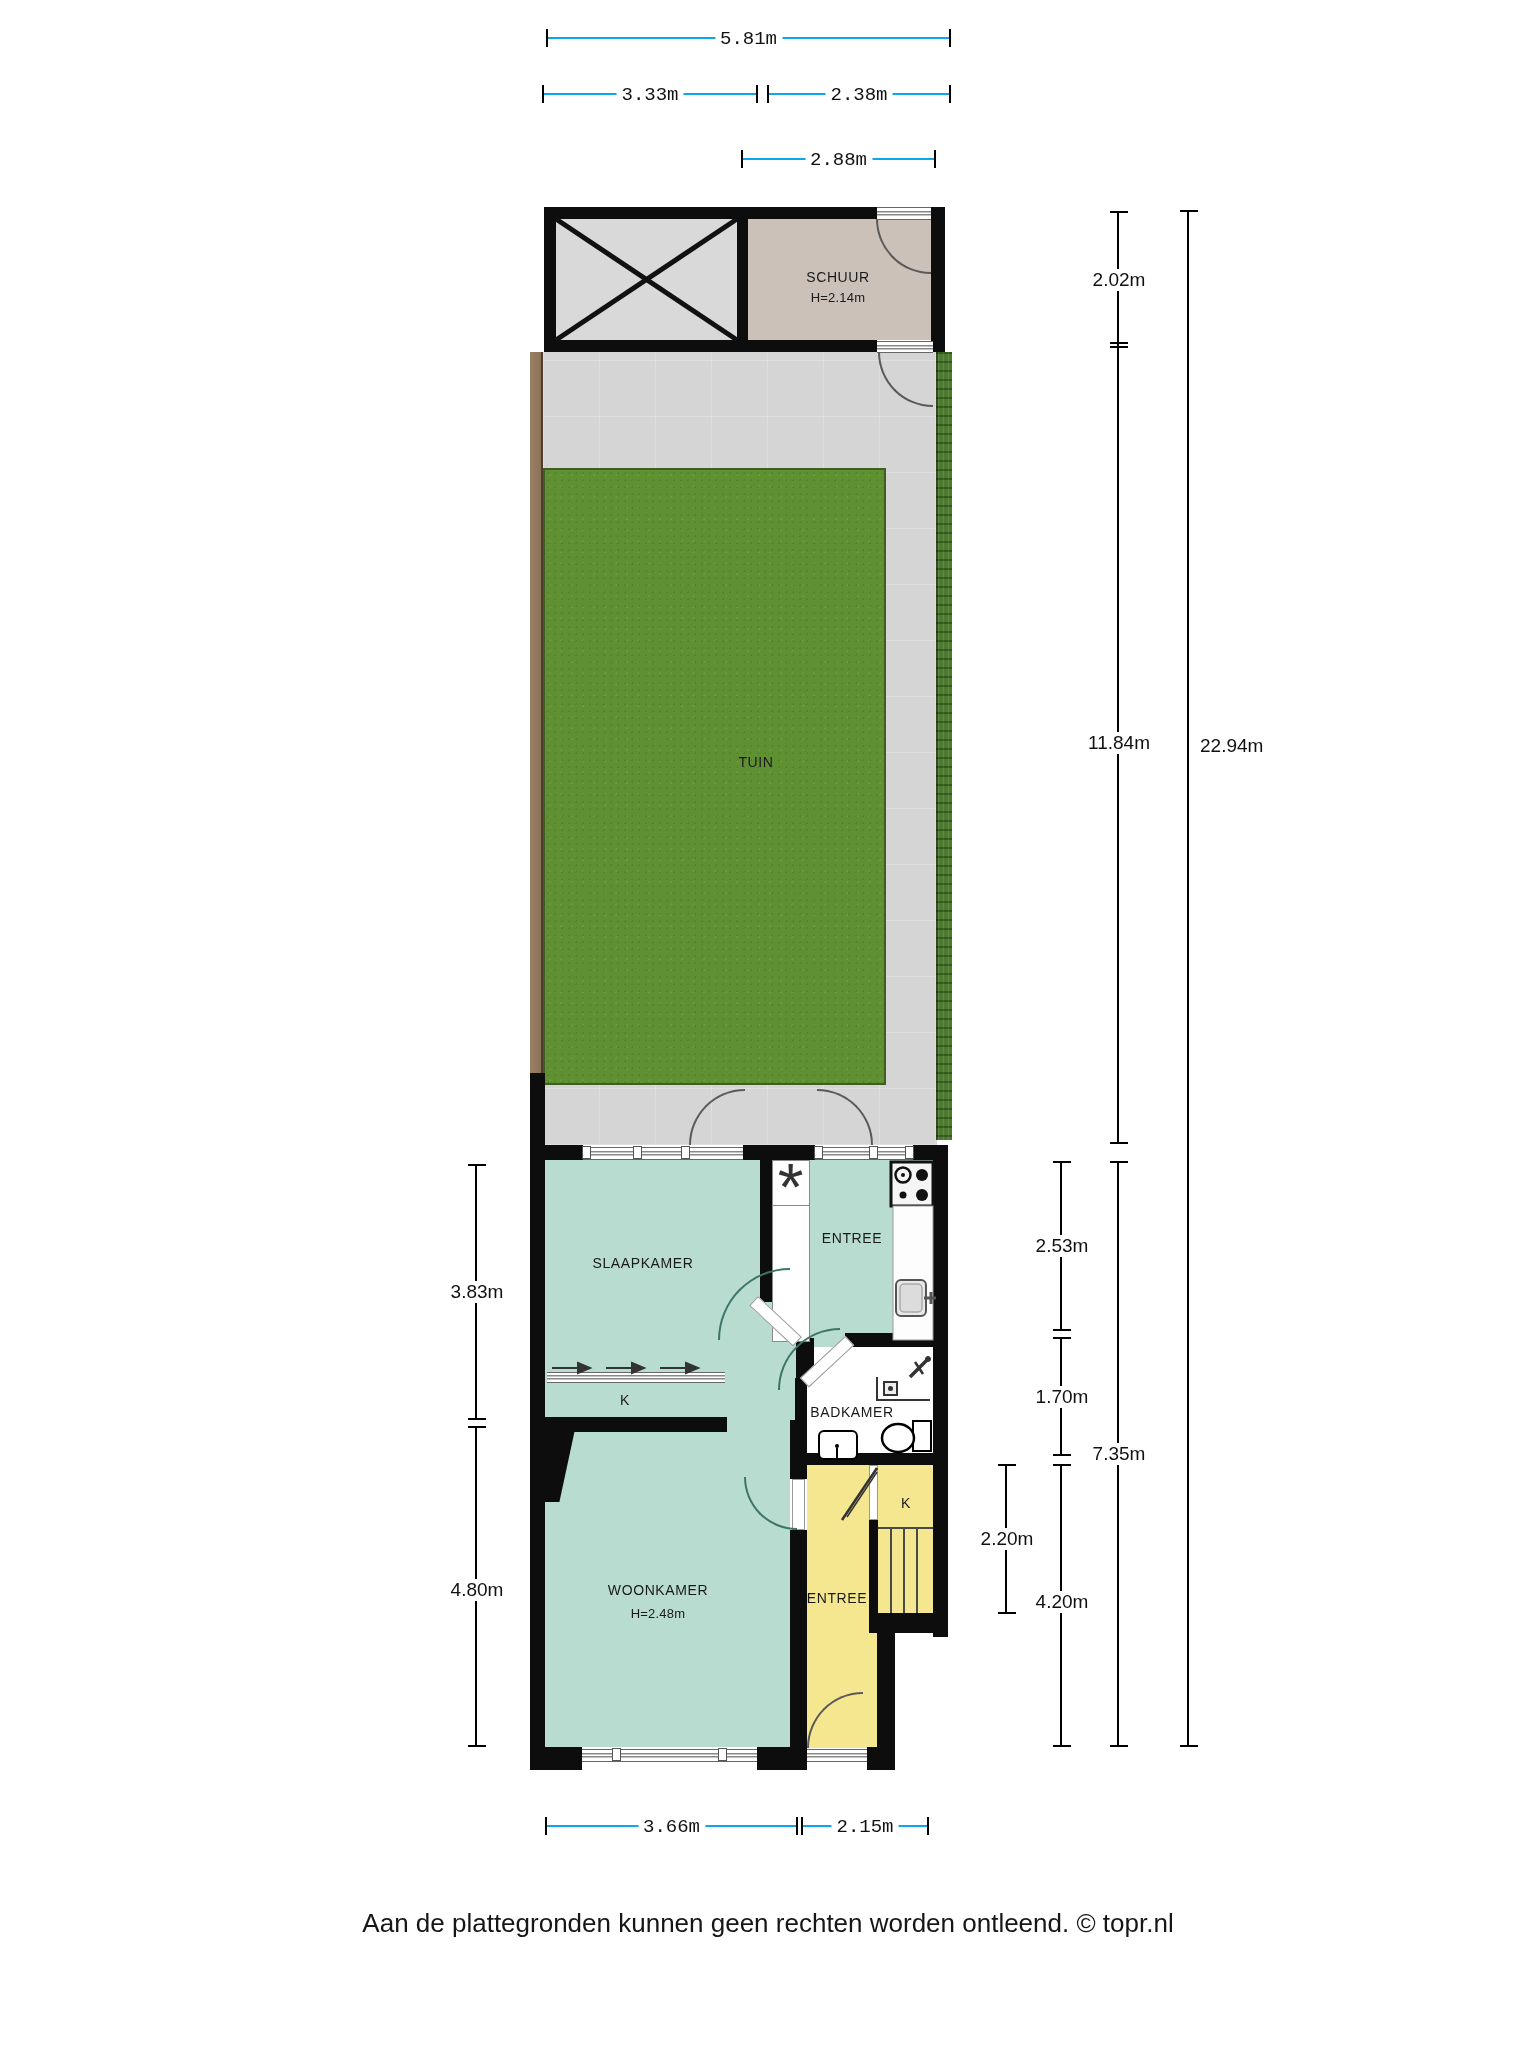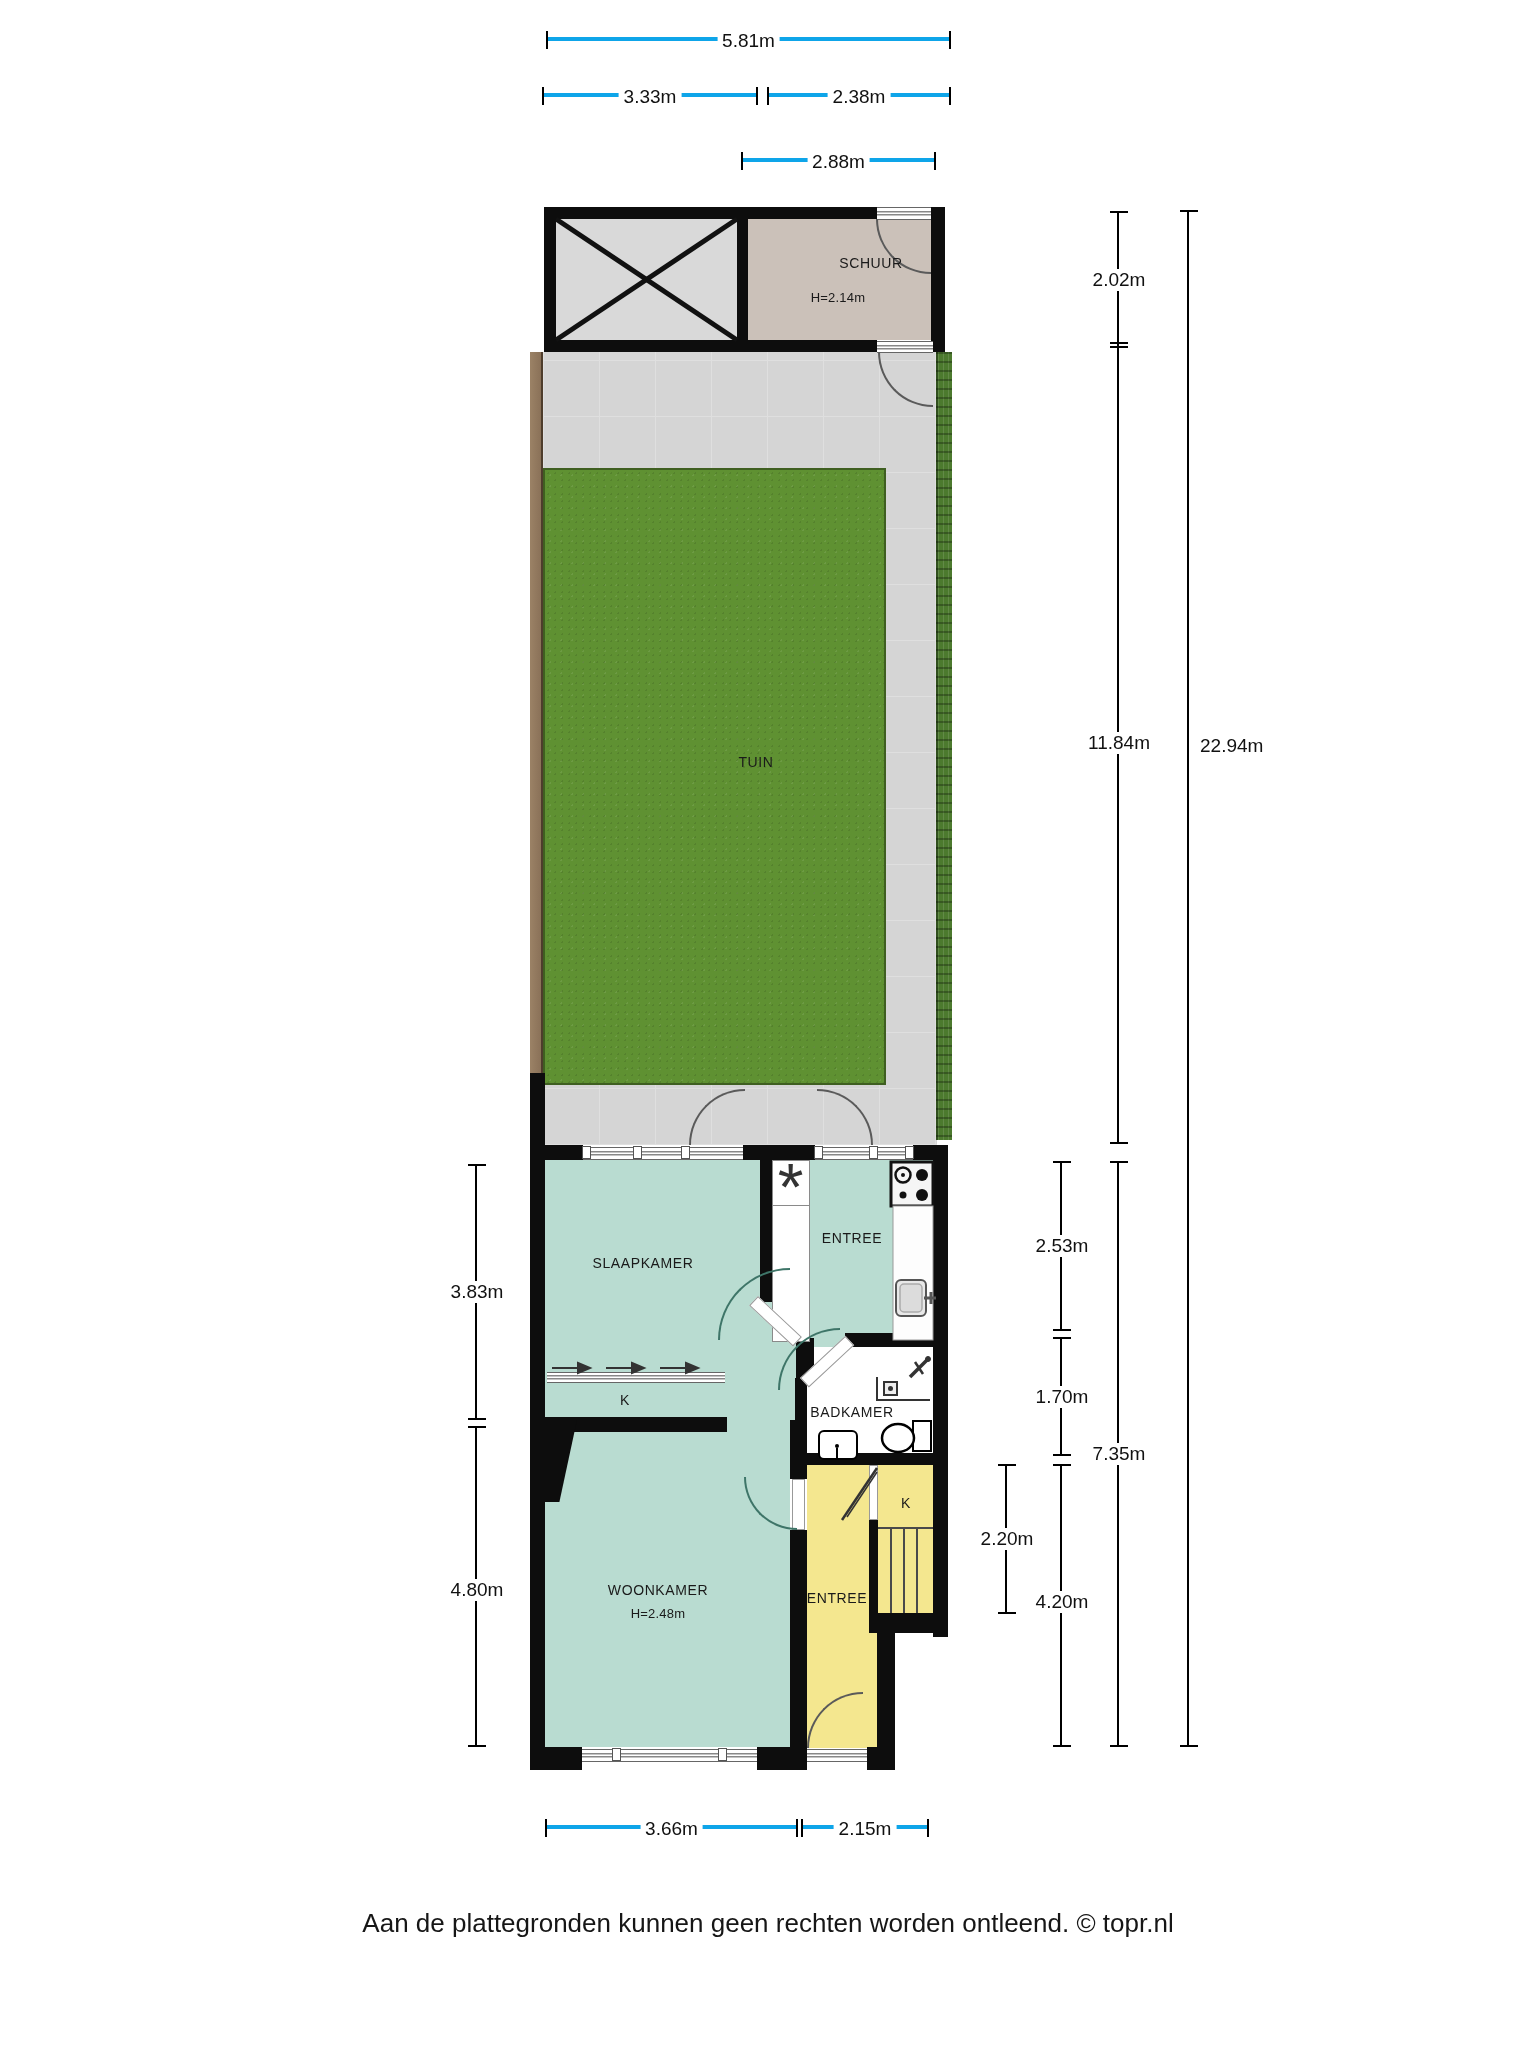--- a/index.html
+++ b/index.html
@@ -4,21 +4,21 @@
 <style>
   html,body{margin:0;padding:0;background:#fff;}
   #plan{position:relative;width:1536px;height:2048px;background:#fff;overflow:hidden;
         font-family:"Liberation Sans",sans-serif;color:var(--ink,#1a1a1a);}
   .wall{position:absolute;background:var(--wall,#0d0d0d);}
   .fill{position:absolute;}
   .lbl{position:absolute;transform:translate(-50%,-50%);font-size:14px;letter-spacing:.6px;
        color:var(--ink,#1a1a1a);white-space:nowrap;}
   .sub{font-size:13px;letter-spacing:.2px;}
   
-  .hdim{position:absolute;height:0;border-top:4px solid #0ea5e9;}
+  .hdim{position:absolute;height:0;border-top:2px solid #0ea5e9;font-family:Liberation Mono, monospace;}
   .hdim::before,.hdim::after{content:"";position:absolute;top:-10px;width:2px;height:18px;background:#000;}
   .hdim::before{left:-1px;} .hdim::after{right:-1px;}
   .vdim{position:absolute;width:0;border-left:2px solid #000;}
   .vdim::before,.vdim::after{content:"";position:absolute;left:-9px;width:18px;height:2px;background:#000;}
   .vdim::before{top:-1px;} .vdim::after{bottom:-1px;}
   .dlbl{position:absolute;left:50%;top:50%;transform:translate(-50%,-50%);background:#fff;
         padding:0 5px;font-size:19px;color:#111;white-space:nowrap;}
   .dlbl-side{left:9px;transform:translate(0,-50%);background:#fff;padding:0 2px;}
   
   .window{position:absolute;background:#fff;border-top:1.5px solid #666;border-bottom:1.5px solid #666;
@@ -197,21 +197,21 @@
       <rect x="913" y="1421" width="18" height="30" fill="#fff" stroke="#000" stroke-width="2"></rect>
       <ellipse cx="898" cy="1438" rx="16" ry="14" fill="#fff" stroke="#000" stroke-width="2.5"></ellipse>
     </g>
     <g>
       <rect x="819" y="1431" width="38" height="28" rx="5" fill="#fff" stroke="#000" stroke-width="2"></rect>
       <line x1="837" y1="1458" x2="837" y2="1448" stroke="#000" stroke-width="2"></line>
       <circle cx="837" cy="1446" r="2" fill="#000"></circle>
     </g>
   </svg>
 
-  <div class="lbl" style="left:838px;top:263px;margin-left:33px;">SCHUUR</div>
+  <div class="lbl" style="left:838px;top:277px;">SCHUUR</div>
   <div class="lbl sub" style="left:838px;top:297px;">H=2.14m</div>
   <div class="lbl" style="left:756px;top:762px;">TUIN</div>
   <div class="lbl" style="left:643px;top:1263px;">SLAAPKAMER</div>
   <div class="lbl" style="left:852px;top:1238px;">ENTREE</div>
   <div class="lbl" style="left:852px;top:1412px;">BADKAMER</div>
   <div class="lbl" style="left:625px;top:1400px;">K</div>
   <div class="lbl" style="left:906px;top:1503px;">K</div>
   <div class="lbl" style="left:658px;top:1590px;">WOONKAMER</div>
   <div class="lbl sub" style="left:658px;top:1613px;">H=2.48m</div>
   <div class="lbl" style="left:837px;top:1598px;">ENTREE</div>

